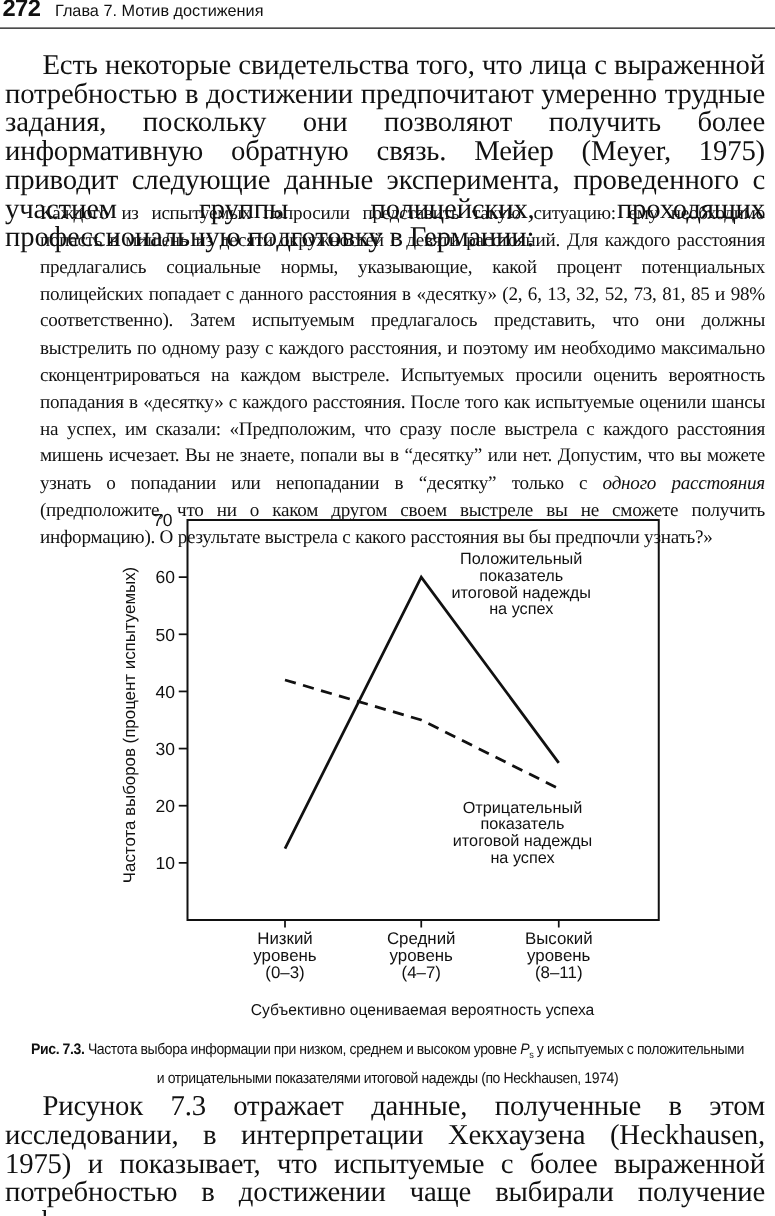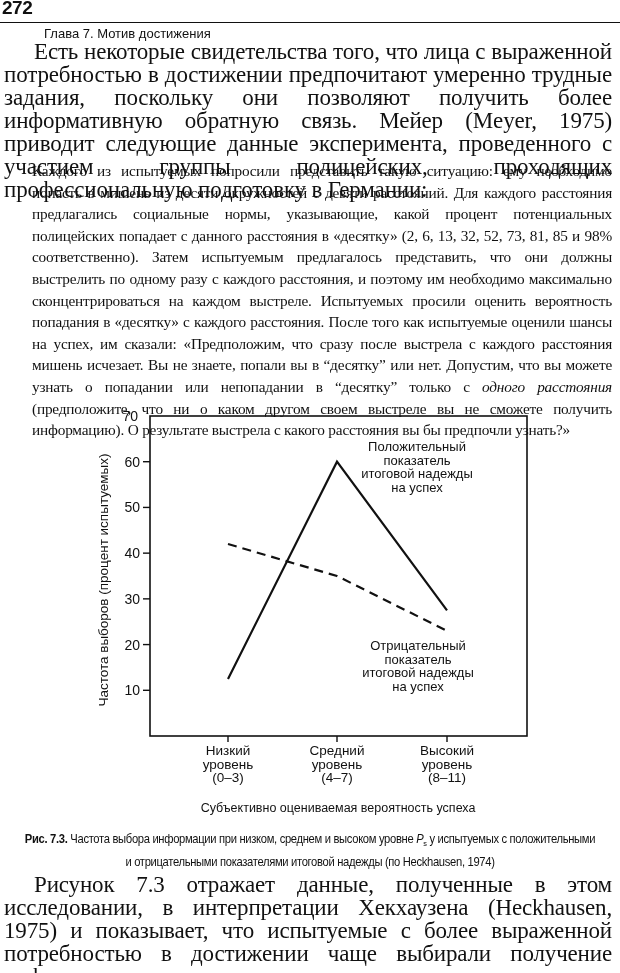--- a/index.html
+++ b/index.html
@@ -31,21 +31,20 @@
       top: -3px;
       font-size: 19px;
       font-weight: bold;
       letter-spacing: -0.5px;
     }
     .chapter-title {
       position: absolute;
       left: 44px;
       top: 1px;
       font-size: 13px;
-      margin-top: 25px;
     }
     .para {
       position: absolute;
       left: 4px;
       width: 608px;
       font-size: 23px;
       line-height: 23px;
       text-align: justify;
       text-indent: 30px;
       letter-spacing: -0.15px;

